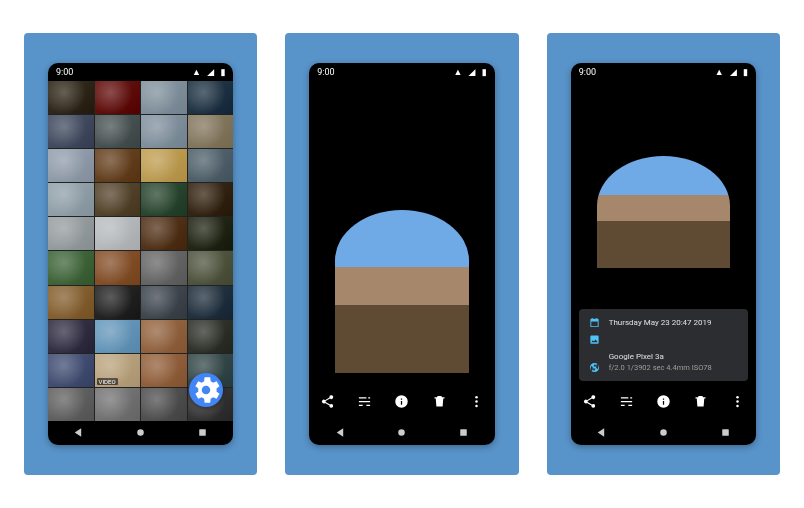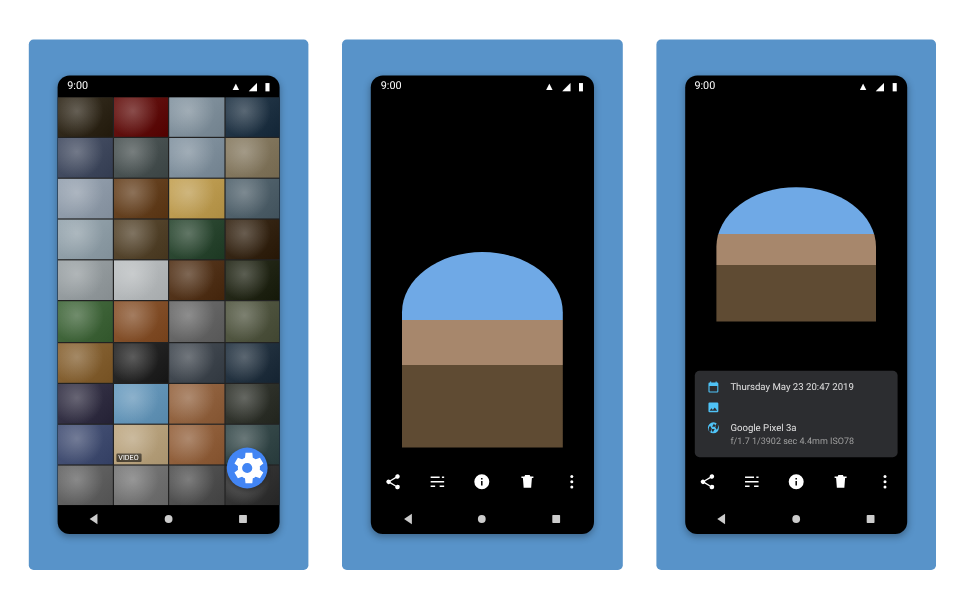--- a/index.html
+++ b/index.html
@@ -14,21 +14,21 @@
   .cell{position:relative;overflow:hidden;}
   .cell::after{content:"";position:absolute;inset:0;background:radial-gradient(circle at 35% 35%,rgba(255,255,255,.25),transparent 60%);}
   .fab{position:absolute;right:10px;bottom:14px;width:34px;height:34px;border-radius:50%;background:#4285f4;display:flex;align-items:center;justify-content:center;box-shadow:0 2px 4px rgba(0,0,0,.4);}
   .navbar{height:24px;display:flex;align-items:center;justify-content:space-around;color:#ccc;}
   .navbar svg{width:13px;height:13px;fill:#ccc;}
   .arch{position:absolute;inset:0;}
   .arch .hole{position:absolute;top:38%;left:14%;right:14%;bottom:14%;background:linear-gradient(#6fa9e6 0 35%,#a7876c 35% 58%,#5f4b33 58% 100%);border-top-left-radius:80px 60px;border-top-right-radius:80px 60px;}
   .toolbar{position:absolute;bottom:0;left:0;right:0;height:36px;display:flex;align-items:center;justify-content:space-around;color:#fff;}
   .toolbar svg{width:15px;height:15px;fill:#fff;}
   .infocard{position:absolute;left:8px;right:8px;bottom:40px;background:#2c2d30;border-radius:4px;padding:8px 10px;color:#e0e0e0;font-size:8px;line-height:1.4;}
-  .infocard .row{display:flex;gap:8px;margin-bottom:6px;}
+  .infocard .row{display:flex;gap:8px;margin-bottom:6px;align-items:flex-end;}
   .infocard .row:last-child{margin-bottom:0;}
   .infocard .ic{width:12px;flex:none;display:flex;justify-content:center;}
   .infocard .ic svg{width:11px;height:11px;}
   .infocard .txt{flex:1;}
   .infocard .sub{color:#9e9e9e;font-size:7.5px;}
   .video-badge{position:absolute;bottom:2px;left:2px;font-size:6px;background:rgba(0,0,0,.6);color:#fff;padding:0 2px;border-radius:1px;}
 </style>
 </head>
 <body>
 
@@ -190,21 +190,21 @@
               </div>
           </div>
           <div class="row">
             <div class="ic">
                 <svg viewBox="0 0 24 24">
                   <path fill="#4fc3f7" d="M12 2A10 10 0 1 0 22 12 10 10 0 0 0 12 2Zm1 2.1 3.4 5.9H9.6Zm-7 4.3 3.4 5.9L6 20.1A8 8 0 0 1 6 8.4ZM11 19.9 7.6 14h6.8Zm7-4.3L14.6 9.7 18 3.9a8 8 0 0 1 0 11.7Z"></path>
                 </svg>
               </div>
             <div class="txt">
               <div>Google Pixel 3a</div>
-              <div class="sub">f/1.7   1/3902 sec   4.4mm   ISO78</div>
+              <div class="sub">f/2.0   1/3902 sec   4.4mm   ISO78</div>
             </div>
           </div>
         </div>
         <div class="toolbar">
           <span><svg viewBox="0 0 24 24">
                 <path d="M18 16a3 3 0 0 0-2 .8l-7-4.1a3 3 0 0 0 0-1.4l7-4.1A3 3 0 1 0 15 5a3 3 0 0 0 .1.7l-7 4.1a3 3 0 1 0 0 4.4l7 4.1A3 3 0 1 0 18 16Z"></path>
               </svg></span>
           <span><svg viewBox="0 0 24 24">
                 <path d="M3 17h6v2H3zm0-12h12v2H3zm0 6h18v2H3zm12 6h6v2h-6zm3-12h3v2h-3z"></path>
               </svg></span>

